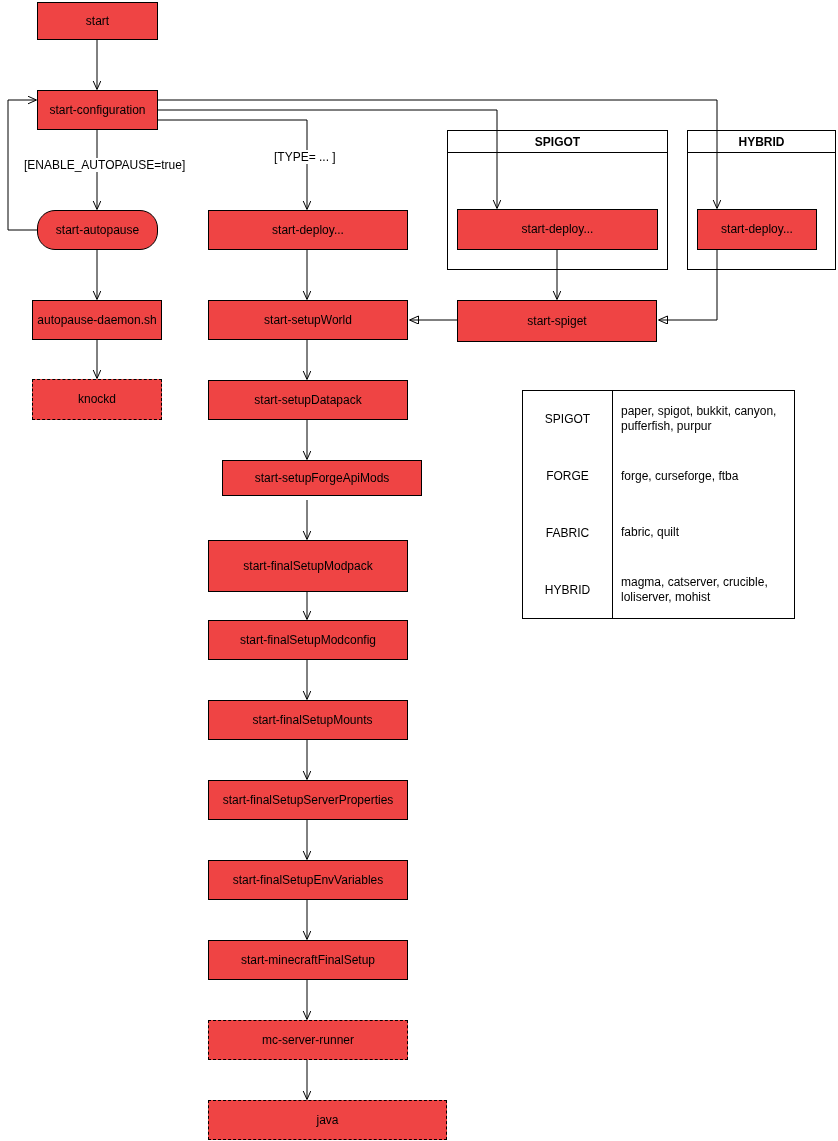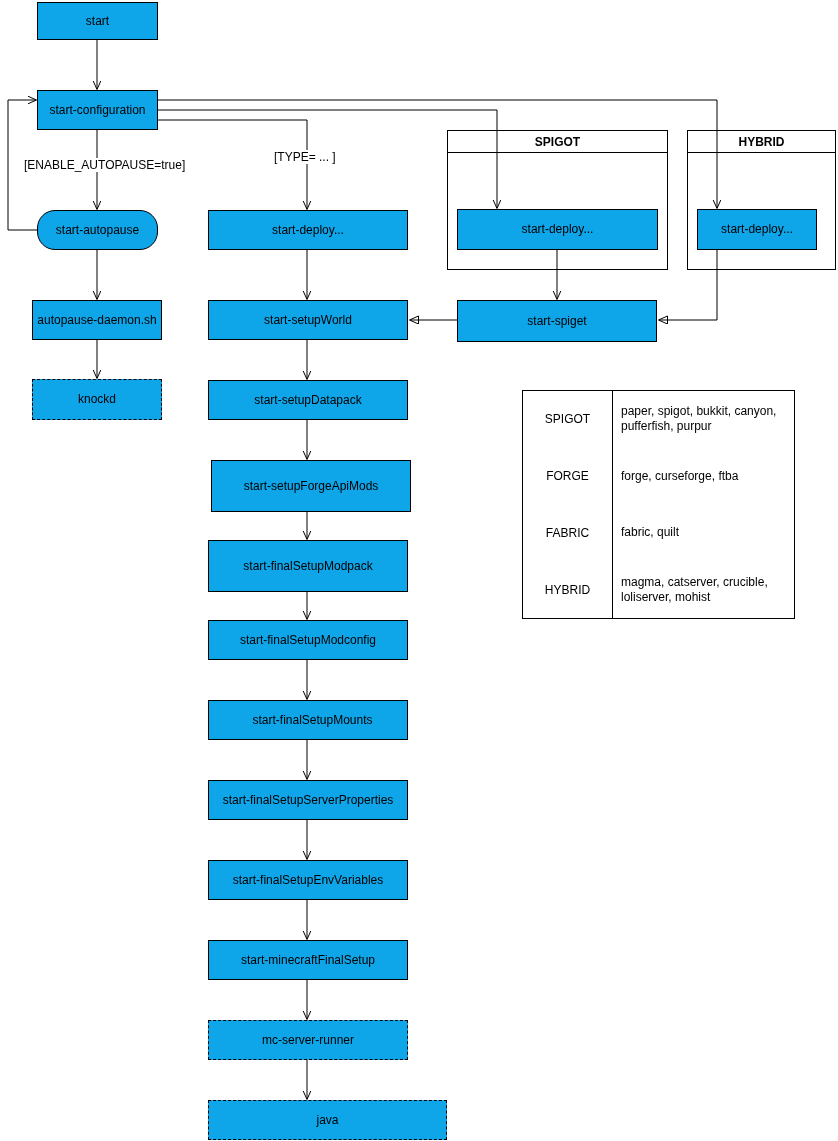--- a/index.html
+++ b/index.html
@@ -16,21 +16,21 @@
   .edges-layer {
     position: absolute;
     left: 0; top: 0;
     width: 838px; height: 1141px;
     pointer-events: none;
   }
   .edges-layer path { stroke: #000000; stroke-width: 1; fill: none; }
   .node {
     position: absolute;
     box-sizing: border-box;
-    background: #0ea5e9;
+    background: #ef4444;
     border: 1px solid #000000;
     display: flex;
     align-items: center;
     justify-content: center;
     text-align: center;
     line-height: 1.2;
   }
   .node.dashed { border-style: dashed; }
   .group {
     position: absolute;
@@ -56,21 +56,21 @@
   }
   
   #n-start                     { left: 37px;  top: 2px;    width: 121px; height: 38px; }
   #n-start-configuration       { left: 37px;  top: 90px;   width: 121px; height: 40px; }
   #n-start-autopause           { left: 37px;  top: 210px;  width: 121px; height: 40px; border-radius: 18px; }
   #n-autopause-daemon          { left: 32px;  top: 300px;  width: 130px; height: 40px; }
   #n-knockd                    { left: 32px;  top: 379px;  width: 130px; height: 41px; }
   #n-start-deploy              { left: 208px; top: 210px;  width: 200px; height: 40px; }
   #n-start-setupWorld          { left: 208px; top: 300px;  width: 200px; height: 40px; }
   #n-start-setupDatapack       { left: 208px; top: 380px;  width: 200px; height: 40px; }
-  #n-start-setupForgeApiMods   { left: 211px; top: 460px;  width: 200px; height: 52px; }
+  #n-start-setupForgeApiMods   { left: 222px; top: 460px;  width: 200px; height: 36px; }
   #n-start-finalSetupModpack   { left: 208px; top: 540px;  width: 200px; height: 52px; }
   #n-start-finalSetupModconfig { left: 208px; top: 620px;  width: 200px; height: 40px; }
   #n-start-finalSetupMounts    { left: 208px; top: 700px;  width: 200px; height: 40px; padding-left: 9px; }
   #n-start-finalSetupServerProperties { left: 208px; top: 780px; width: 200px; height: 40px; text-align: center; }
   #n-start-finalSetupEnvVariables     { left: 208px; top: 860px; width: 200px; height: 40px; }
   #n-start-minecraftFinalSetup { left: 208px; top: 940px;  width: 200px; height: 40px; }
   #n-mc-server-runner          { left: 208px; top: 1020px; width: 200px; height: 40px; }
   #n-java                      { left: 208px; top: 1100px; width: 239px; height: 40px; }
   #g-spigot                    { left: 447px; top: 130px;  width: 221px; height: 140px; }
   #g-hybrid                    { left: 687px; top: 130px;  width: 149px; height: 140px; }

